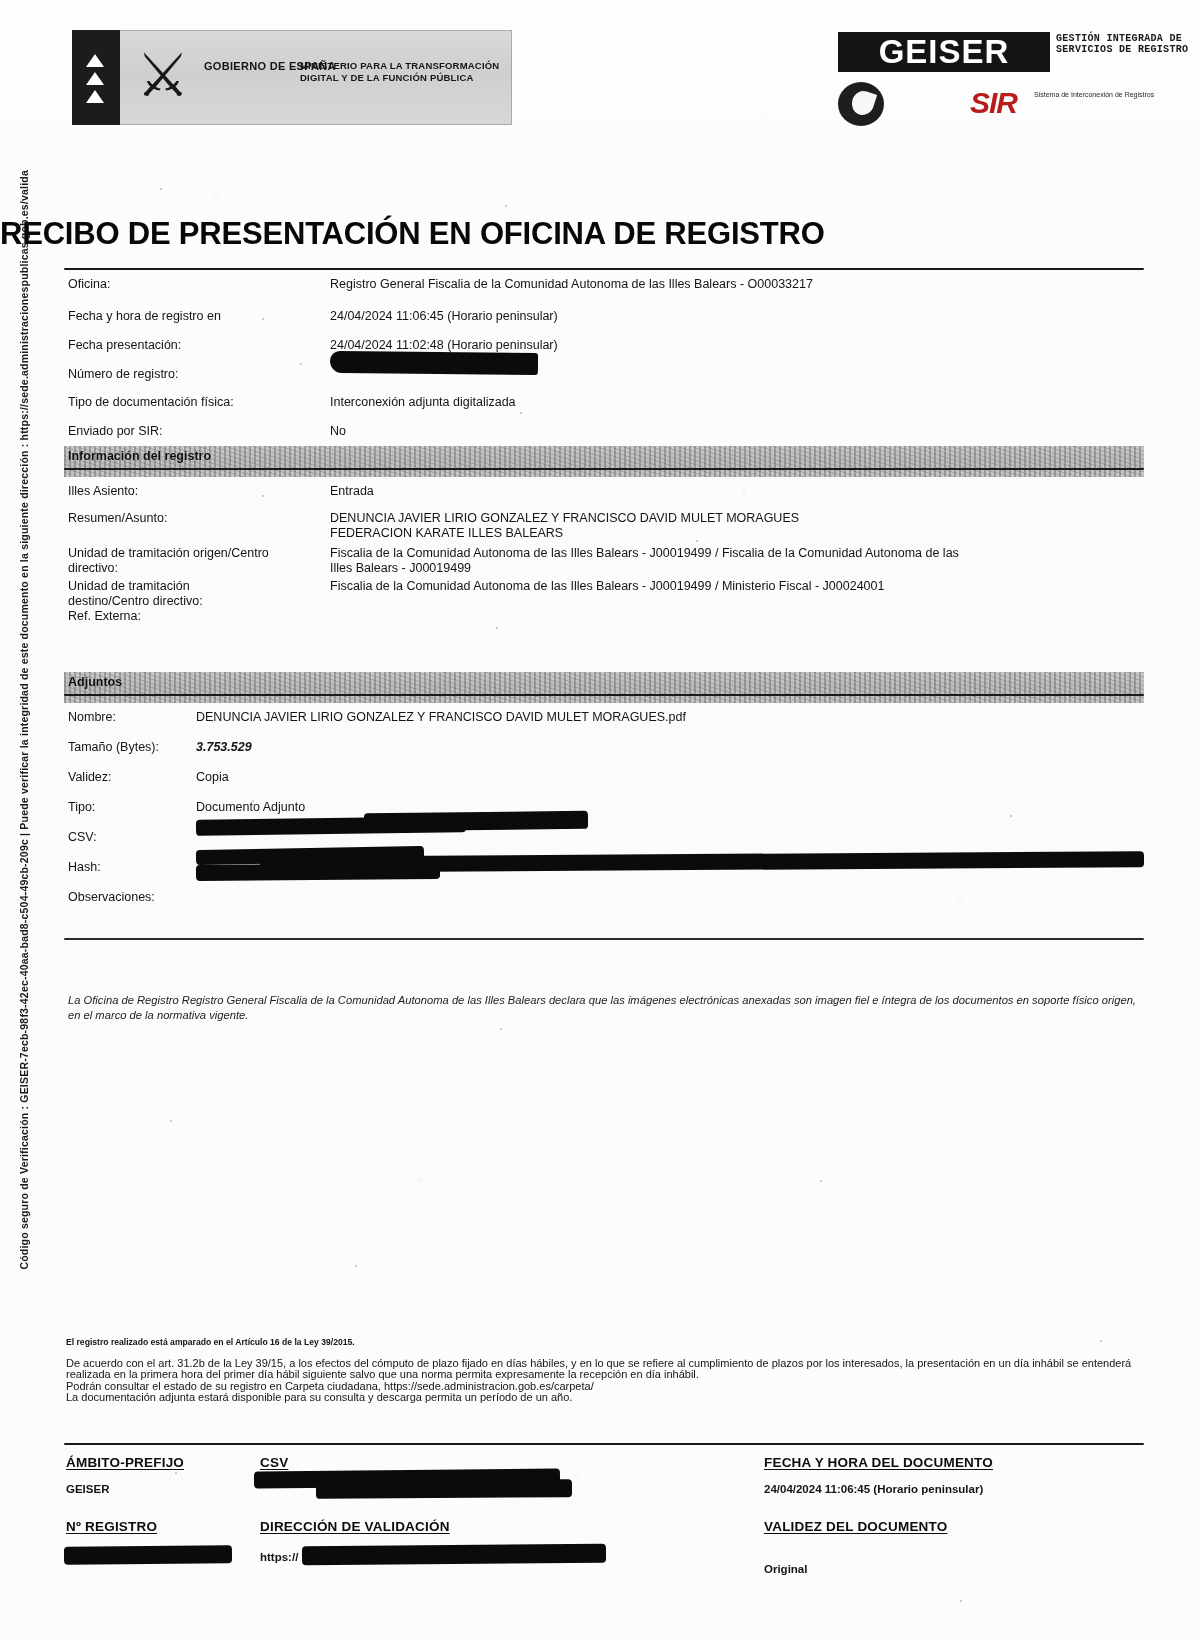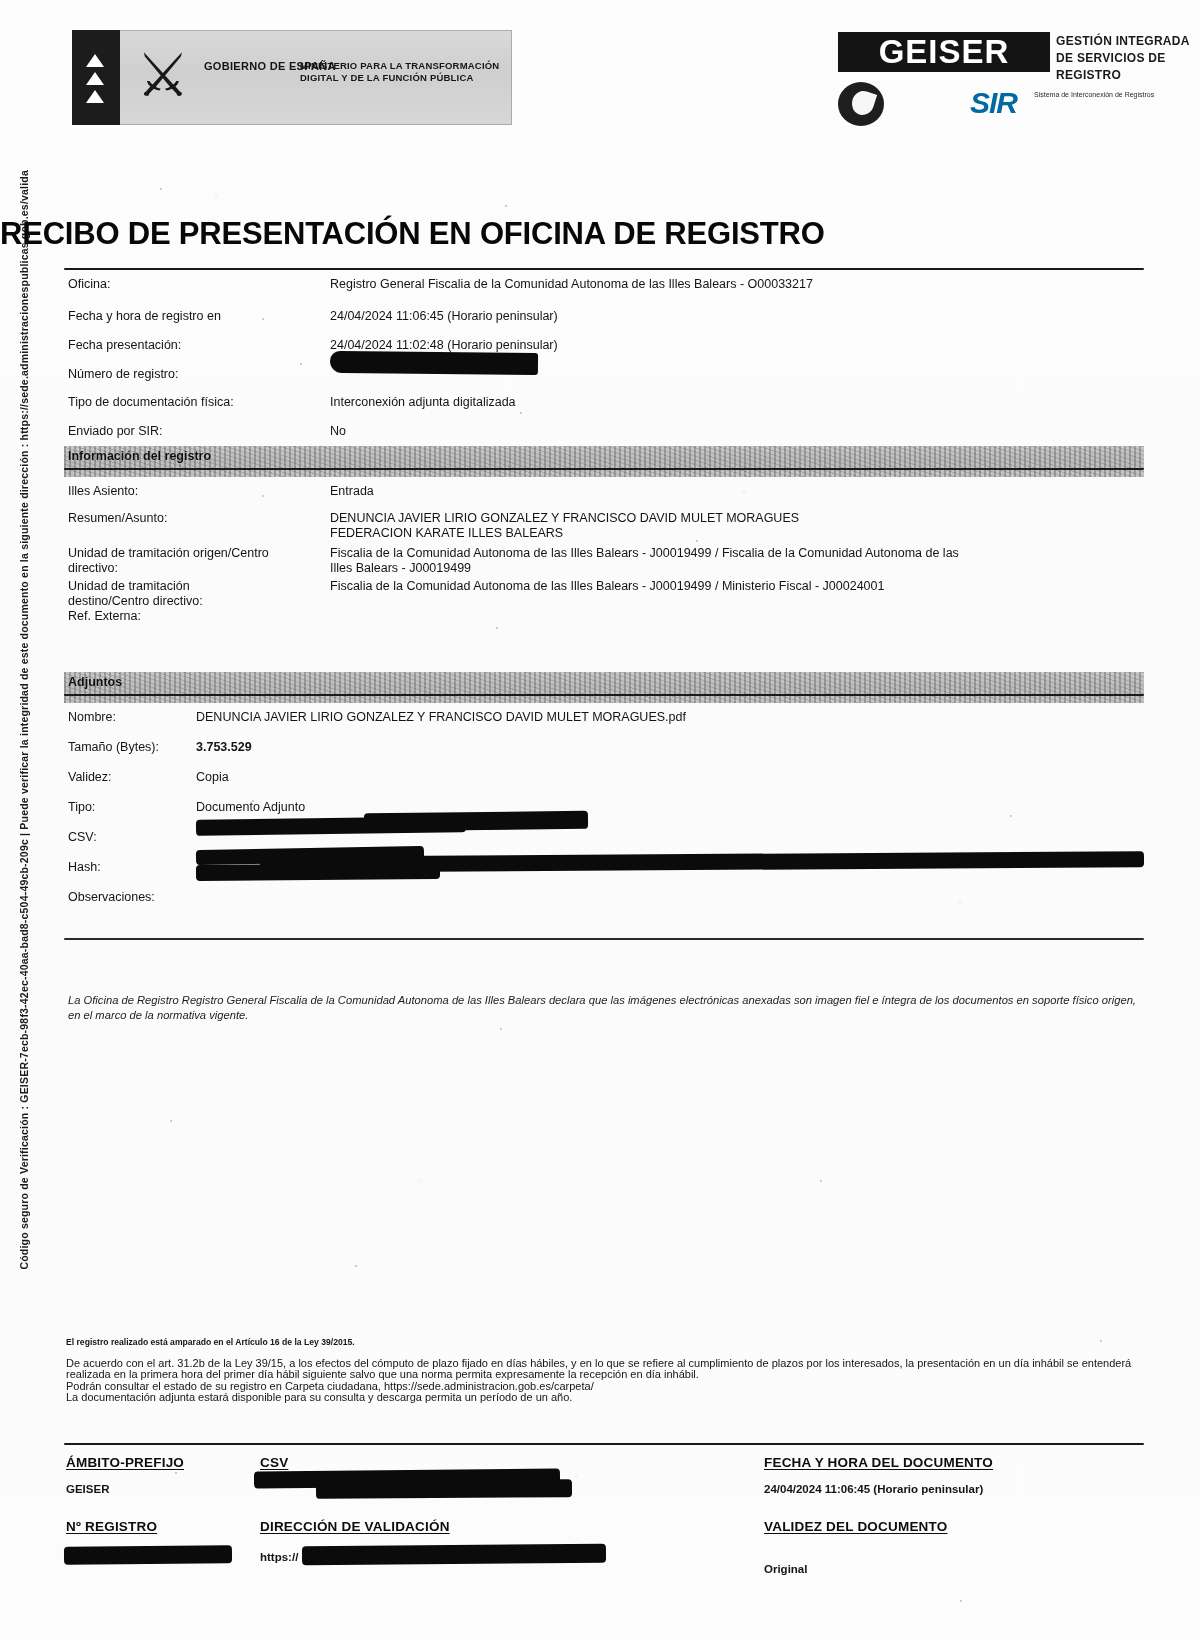--- a/index.html
+++ b/index.html
@@ -54,34 +54,34 @@
     color:#181818;font-size:60px;line-height:60px;text-align:center;
   }
   .gob-t1{position:absolute;left:132px;top:30px;font-size:11px;font-weight:bold;line-height:12.5px;color:#151515;letter-spacing:.3px;}
   .gob-t2{position:absolute;left:228px;top:30px;font-size:9.5px;font-weight:bold;line-height:11.5px;color:#151515;letter-spacing:.2px;}
   .geiser-box{
     position:absolute;left:838px;top:32px;width:212px;height:40px;background:#141414;
     color:#fff;font-size:33px;font-weight:bold;letter-spacing:1px;
     display:flex;align-items:center;justify-content:center;
   }
   .geiser-sub{
-    position:absolute;left:1056px;top:33px;font-size:12px;font-weight:bold;
-    line-height:17px;color:#1a1a1a;letter-spacing:.3px;text-transform:uppercase;
+    position:absolute;left:1056px;top:33px;font-size:10px;font-weight:bold;
+    line-height:11px;color:#1a1a1a;letter-spacing:.3px;text-transform:uppercase;font-family:Liberation Mono, monospace;
   }
   .geiser-mark{position:absolute;left:838px;top:82px;width:46px;height:44px;}
   .geiser-mark .c{
     position:absolute;inset:0;border-radius:50%;
     background:#1e1e1e;
     clip-path:polygon(0 0,100% 0,100% 100%,0 100%);
   }
   .geiser-mark .n{
     position:absolute;left:14px;top:9px;width:22px;height:24px;border-radius:50% 0 50% 50%;
     background:#f7f7f7;transform:rotate(18deg);
   }
-  .sir-mark{position:absolute;left:970px;top:86px;font-size:30px;font-weight:bold;font-style:italic;color:#0369a1;letter-spacing:-1px;}
+  .sir-mark{position:absolute;left:970px;top:86px;font-size:30px;font-weight:bold;font-style:italic;color:#b91c1c;letter-spacing:-1px;}
   .sir-sub{position:absolute;left:1034px;top:90px;font-size:7px;line-height:9px;color:#2a2a2a;}
   
   .title{
     position:absolute;left:0;top:216px;width:1200px;
     font-size:31px;font-weight:bold;letter-spacing:-.2px;color:#080808;
   }
   
   .doc{position:absolute;left:64px;top:0;width:1080px;}
   .rule{height:2.4px;background:#1a1a1a;border-radius:1px;}
   .rule.thin{height:1.6px;background:#2a2a2a;}
@@ -241,21 +241,21 @@
     <span>Adjuntos</span>
   </div>
   <div class="rule" style="position:absolute;top:694px;width:1080px;"></div>
 
   <div class="row" style="position:absolute;top:710px;width:1080px;">
     <span class="lbl">Nombre:</span>
     <span class="val narrow">DENUNCIA  JAVIER LIRIO GONZALEZ Y FRANCISCO DAVID MULET MORAGUES.pdf</span>
   </div>
   <div class="row" style="position:absolute;top:740px;width:1080px;">
     <span class="lbl">Tamaño (Bytes):</span>
-    <span class="val narrow" style="font-weight:bold;">3.753.529</span>
+    <span class="val narrow" style="font-weight:bold;font-style:italic;">3.753.529</span>
   </div>
   <div class="row" style="position:absolute;top:770px;width:1080px;">
     <span class="lbl">Validez:</span>
     <span class="val narrow">Copia</span>
   </div>
   <div class="row" style="position:absolute;top:800px;width:1080px;">
     <span class="lbl">Tipo:</span>
     <span class="val narrow">Documento Adjunto</span>
   </div>
   <div class="row" style="position:absolute;top:830px;width:1080px;">

